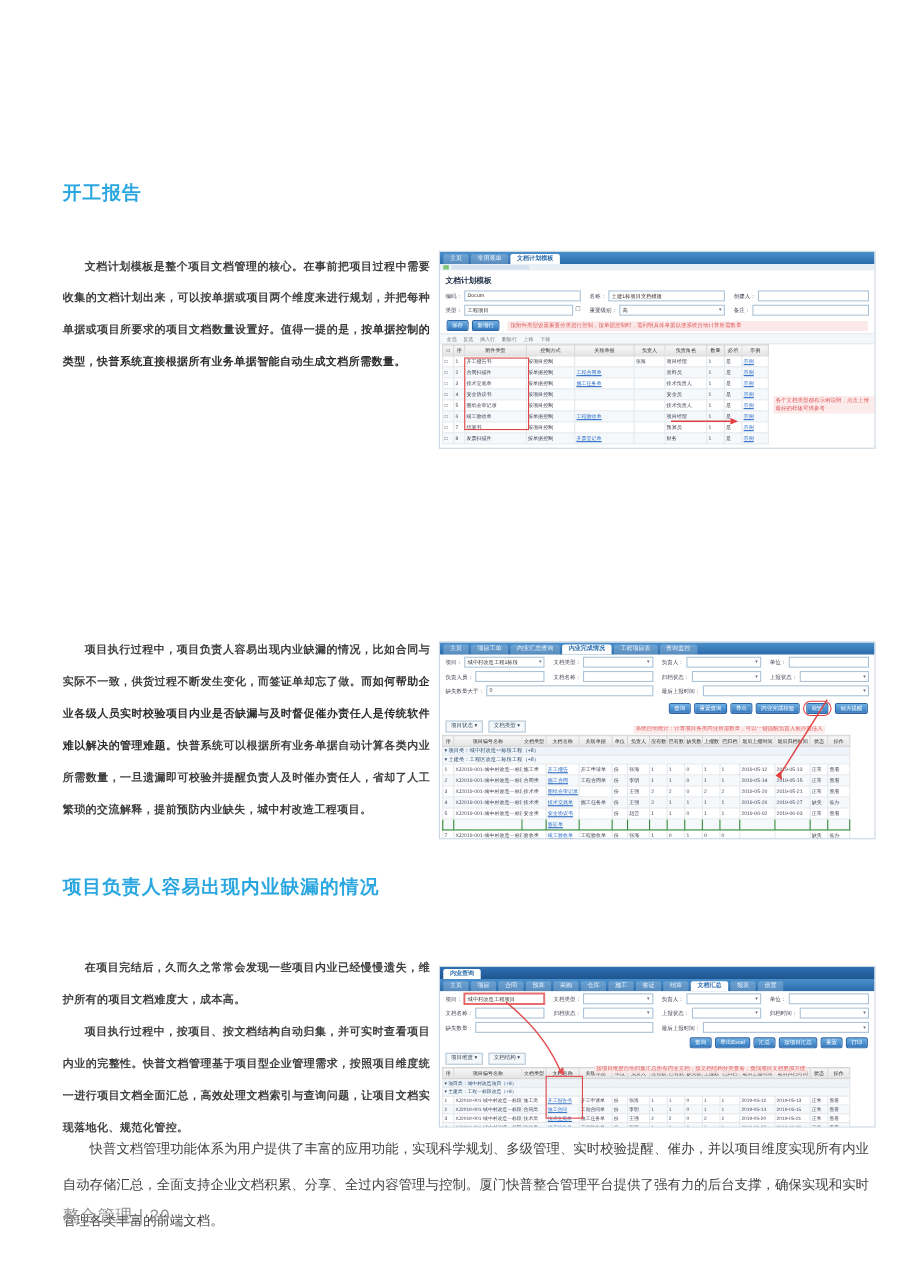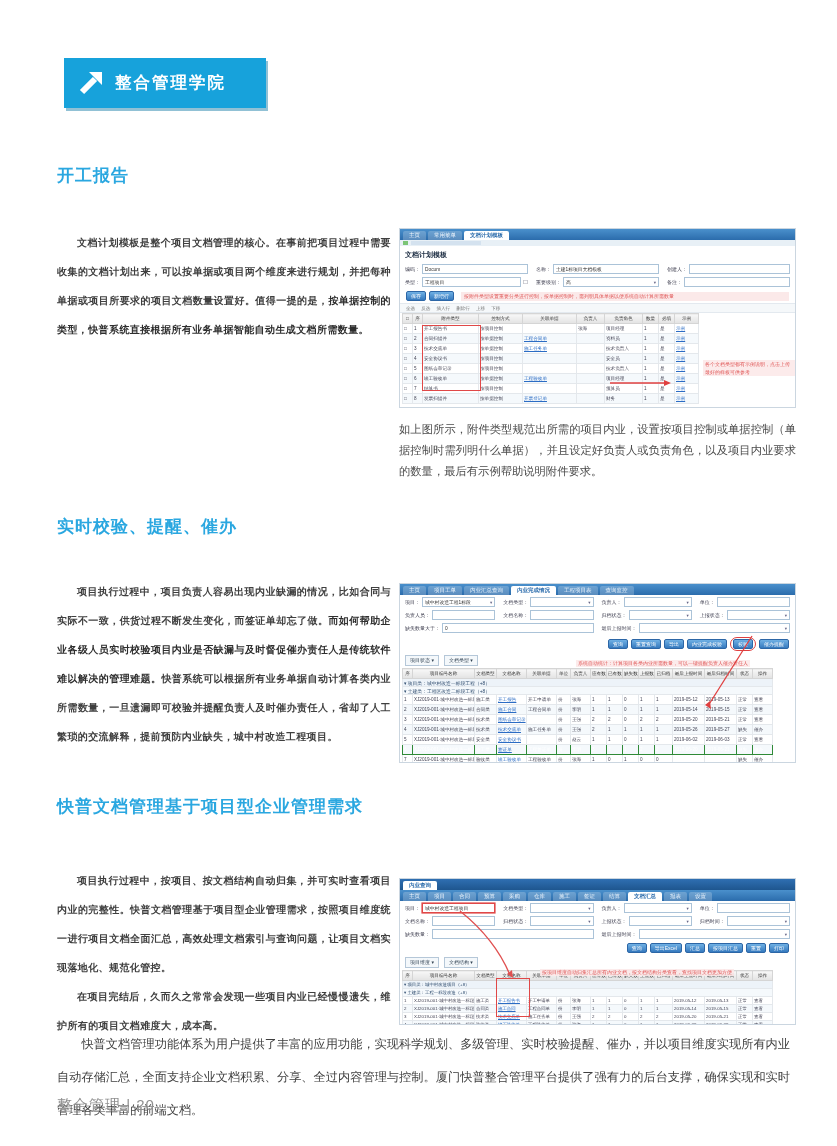--- a/index.html
+++ b/index.html
@@ -68,27 +68,20 @@
   .ov{position:absolute;left:0;top:0;pointer-events:none;}
   .note{position:absolute;color:#E05858;font-size:5px;background:rgba(252,233,233,.9);padding:0 2px;line-height:7px;white-space:nowrap;overflow:hidden;}
   .note.multi{white-space:normal;line-height:8px;}
   .redbox{position:absolute;border:1px solid #E04848;pointer-events:none;}
 </style>
 </head>
 <body>
 
 <div class="page">
 
-  <div class="logo-box">
-    <svg width="26" height="26" viewBox="0 0 26 26">
-      <polygon points="11,2 24,2 24,15" fill="#ffffff"></polygon>
-      <line x1="4" y1="22" x2="17" y2="9" stroke="#ffffff" stroke-width="6"></line>
-    </svg>
-    <span class="brand">整合管理学院</span>
-  </div>
 
   <h2 class="sec-h" style="top:164px">开工报告</h2>
   <div class="body-col" id="par-s1" style="top:228px">
       <p><span>文档计划模板是整个项目文档管理的核心。在事前把项目过程中需要收集的文档计划出来，可以按单据或项目两个维度来进行规划，并把每种单据或项目所要求的项目文档数量设置好。值得一提的是，</span><b>按单据控制的类型，快普系统直接根据所有业务单据智能自动生成文档所需数量。</b></p>
     </div>
   <div class="shot" id="shot1" style="left:399px;top:228px;width:397px;height:180px">
       <div class="sbar">
         <div class="stab">主页</div>
         <div class="stab">常用菜单</div>
         <div class="stab on">文档计划模板</div>
@@ -281,23 +274,21 @@
           </tr>
         </tbody>
       </table>
       <div class="redbox" style="left: 22px; top: 96px; width: 57px; height: 64px;"></div>
       <div class="note multi" style="left: 303px; top: 131px; width: 88px;">各个文档类型都有示例说明，点击上传最好的样板可供参考</div>
       <svg class="ov" width="397" height="180">
         <line x1="210" y1="154" x2="264" y2="154" stroke="#E04040" stroke-width="1.4"></line>
         <polygon points="264,151 271,154 264,157" fill="#E04040"></polygon>
       </svg>
     </div>
-  <div class="caption" style="top:419px">如上图所示，附件类型规范出所需的项目内业，设置按项目控制或单据控制（单据控制时需列明什么单据），并且设定好负责人或负责角色，以及项目内业要求的数量，最后有示例帮助说明附件要求。</div>
-
-  <h2 class="sec-h" style="top:515px">实时校验、提醒、催办</h2>
+
   <div class="body-col" id="par-s2" style="top:577px">
       <p><span>项目执行过程中，项目负责人容易出现内业缺漏的情况，比如合同与实际不一致，供货过程不断发生变化，而签证单却忘了做。</span><b>而如何帮助企业各级人员实时校验项目内业是否缺漏与及时督促催办责任人是传统软件难以解决的管理难题。</b><span>快普系统可以根据所有业务单据自动计算各类内业所需数量，一旦遗漏即可校验并提醒负责人及时催办责任人，省却了人工繁琐的交流解释，提前预防内业缺失，城中村改造工程项目。</span></p>
     </div>
   <div class="shot" id="shot2" style="left:399px;top:583px;width:397px;height:180px">
       <div class="sbar">
         <div class="stab">主页</div>
         <div class="stab">项目工单</div>
         <div class="stab">内业汇总查询</div>
         <div class="stab on">内业完成情况</div>
         <div class="stab">工程项目表</div>
@@ -565,24 +556,24 @@
           </tr>
         </tbody>
       </table>
       <div class="note" style="left: 176px; top: 76px;">系统自动统计：计算项目各类内业所需数量，可以一键提醒负责人催办责任人</div>
       <svg class="ov" width="397" height="180">
         <line x1="352" y1="52" x2="308" y2="122" stroke="#E04040" stroke-width="1.3"></line>
         <polygon points="305,121 311,125 310,117" fill="#E04040"></polygon>
       </svg>
     </div>
 
-  <h2 class="sec-h" style="top:795px">快普文档管理基于项目型企业管理需求</h2>
+  <h2 class="sec-h" style="top:795px">项目负责人容易出现内业缺漏的情况</h2>
   <div class="body-col" id="par-s3" style="top:866px">
+      <p><span>在项目完结后，久而久之常常会发现一些项目内业已经慢慢遗失，维护所有的项目文档难度大，成本高。</span></p>
       <p><span>项目执行过程中，按项目、按文档结构自动归集，并可实时查看项目内业的完整性。快普文档管理基于项目型企业管理需求，按照项目维度统一进行项目文档全面汇总，高效处理文档索引与查询问题，让项目文档实现落地化、规范化管控。</span></p>
-      <p><span>在项目完结后，久而久之常常会发现一些项目内业已经慢慢遗失，维护所有的项目文档难度大，成本高。</span></p>
     </div>
   <div class="shot" id="shot3" style="left:399px;top:878px;width:397px;height:147px">
       <div class="sbar dark">
         <div class="stab on">内业查询</div>
       </div>
       <div class="sbar">
         <div class="stab">主页</div>
         <div class="stab">项目</div>
         <div class="stab">合同</div>
         <div class="stab">预算</div>

